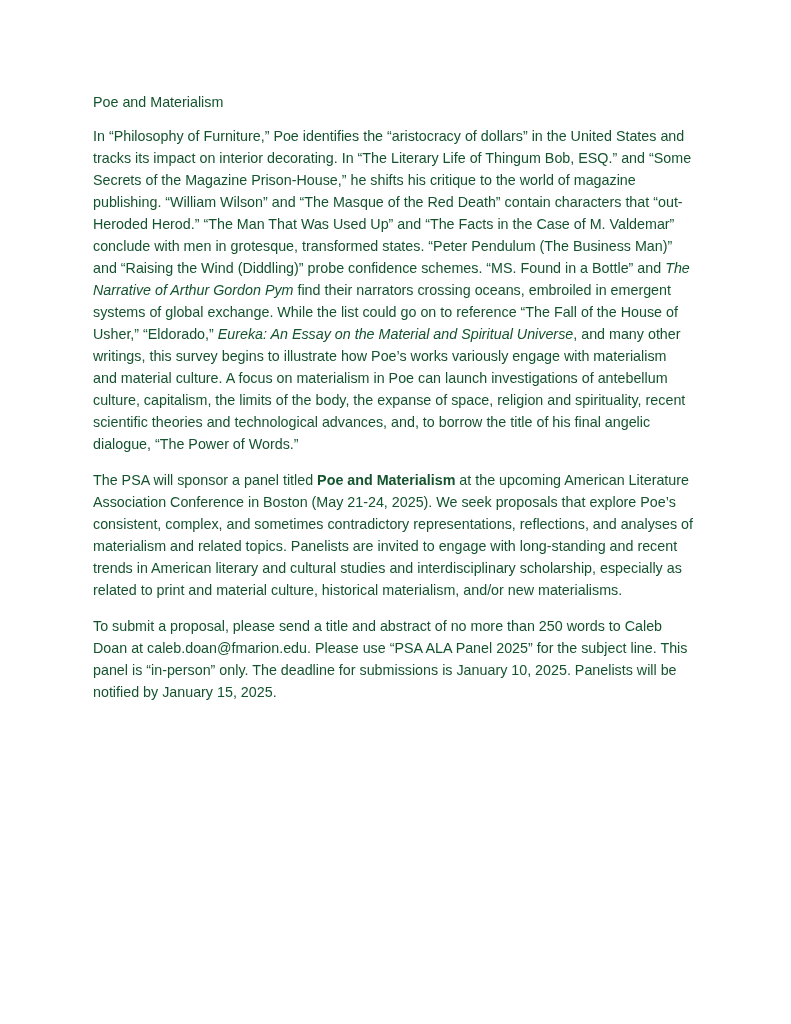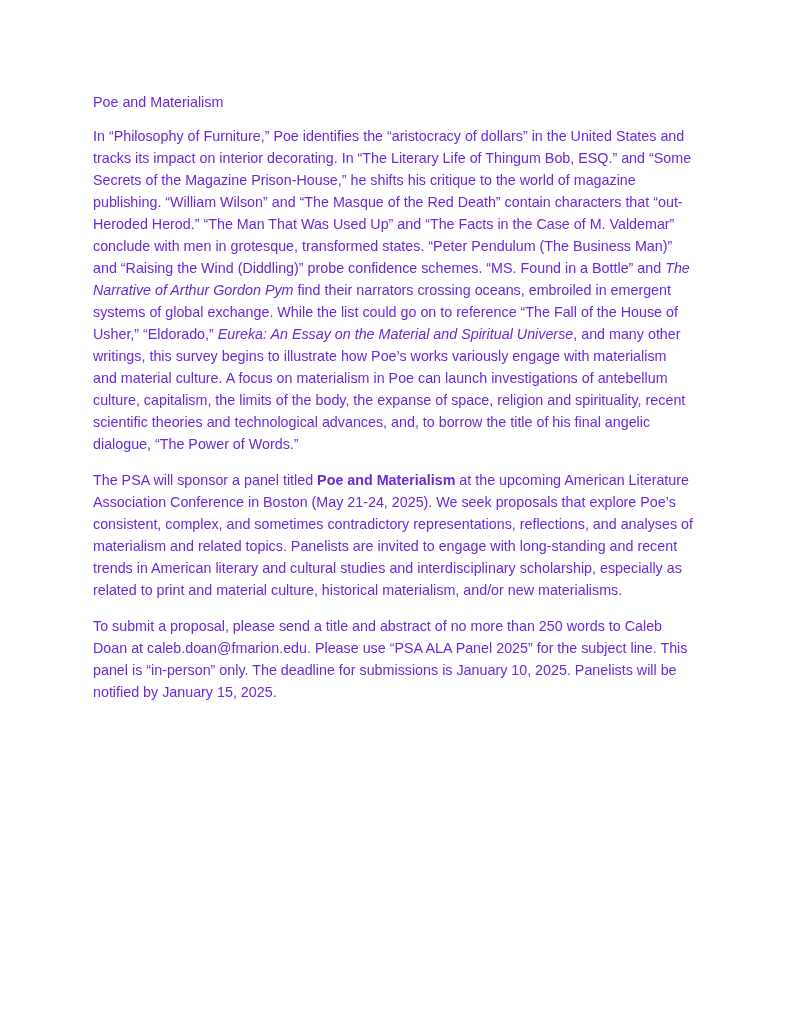--- a/index.html
+++ b/index.html
@@ -12,21 +12,21 @@
     width: 791px;
     height: 1024px;
     background: #ffffff;
     overflow: hidden;
   }
   .content {
     position: absolute;
     left: 93px;
     top: 91px;
     width: 600px;
-    color: #6d28d9;
+    color: #14532d;
     font-family: "Liberation Sans", "DejaVu Sans", sans-serif;
     font-size: 14.3px;
     line-height: 22px;
     text-align: left;
   }
   .doc-title {
     font-size: 14.3px;
     font-weight: normal;
     margin: 0 0 12px 0;
   }

